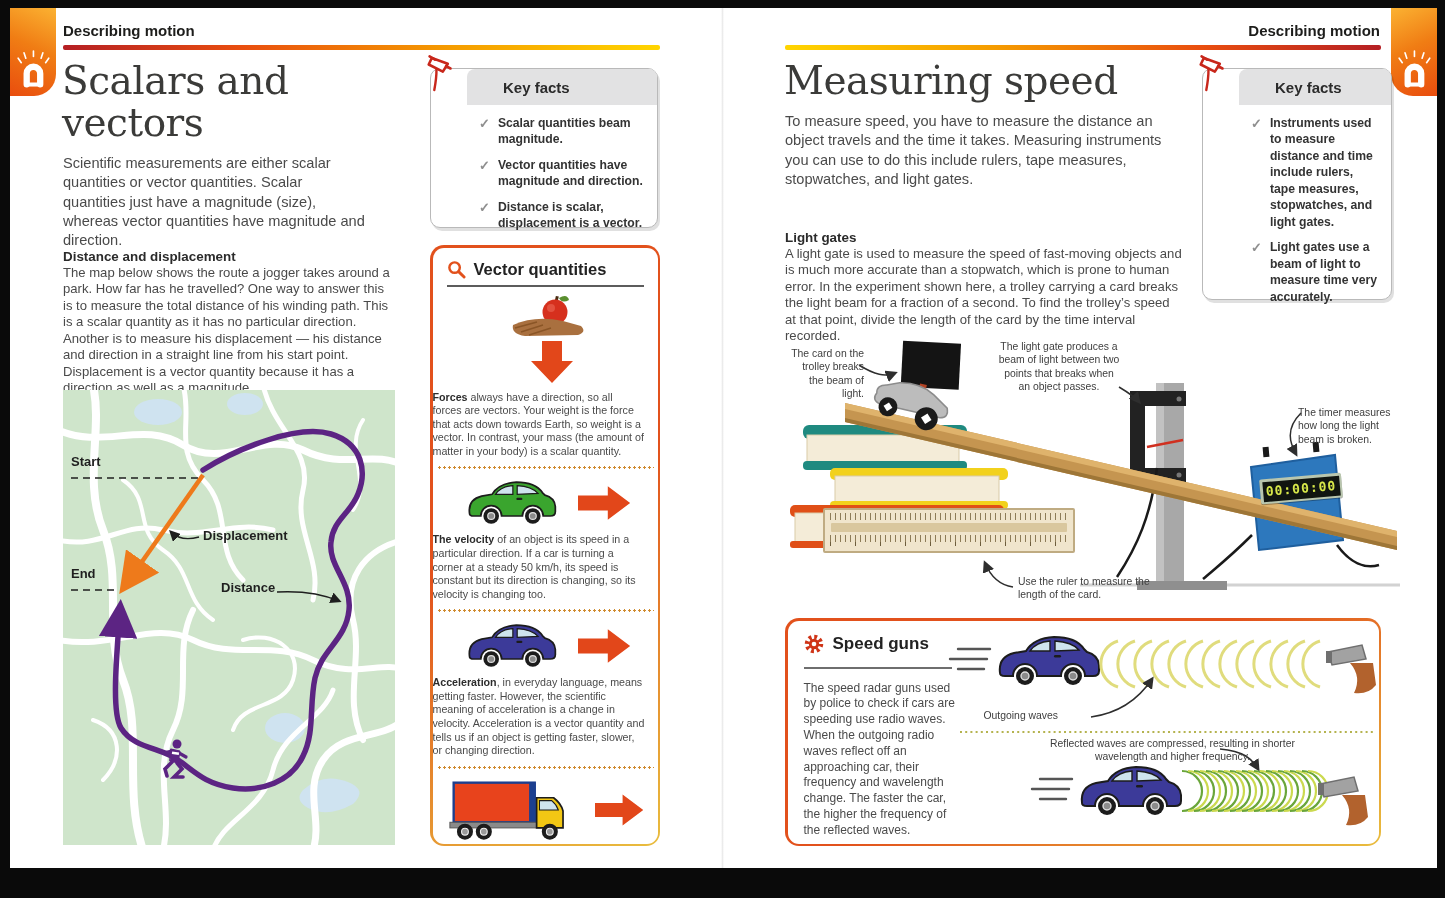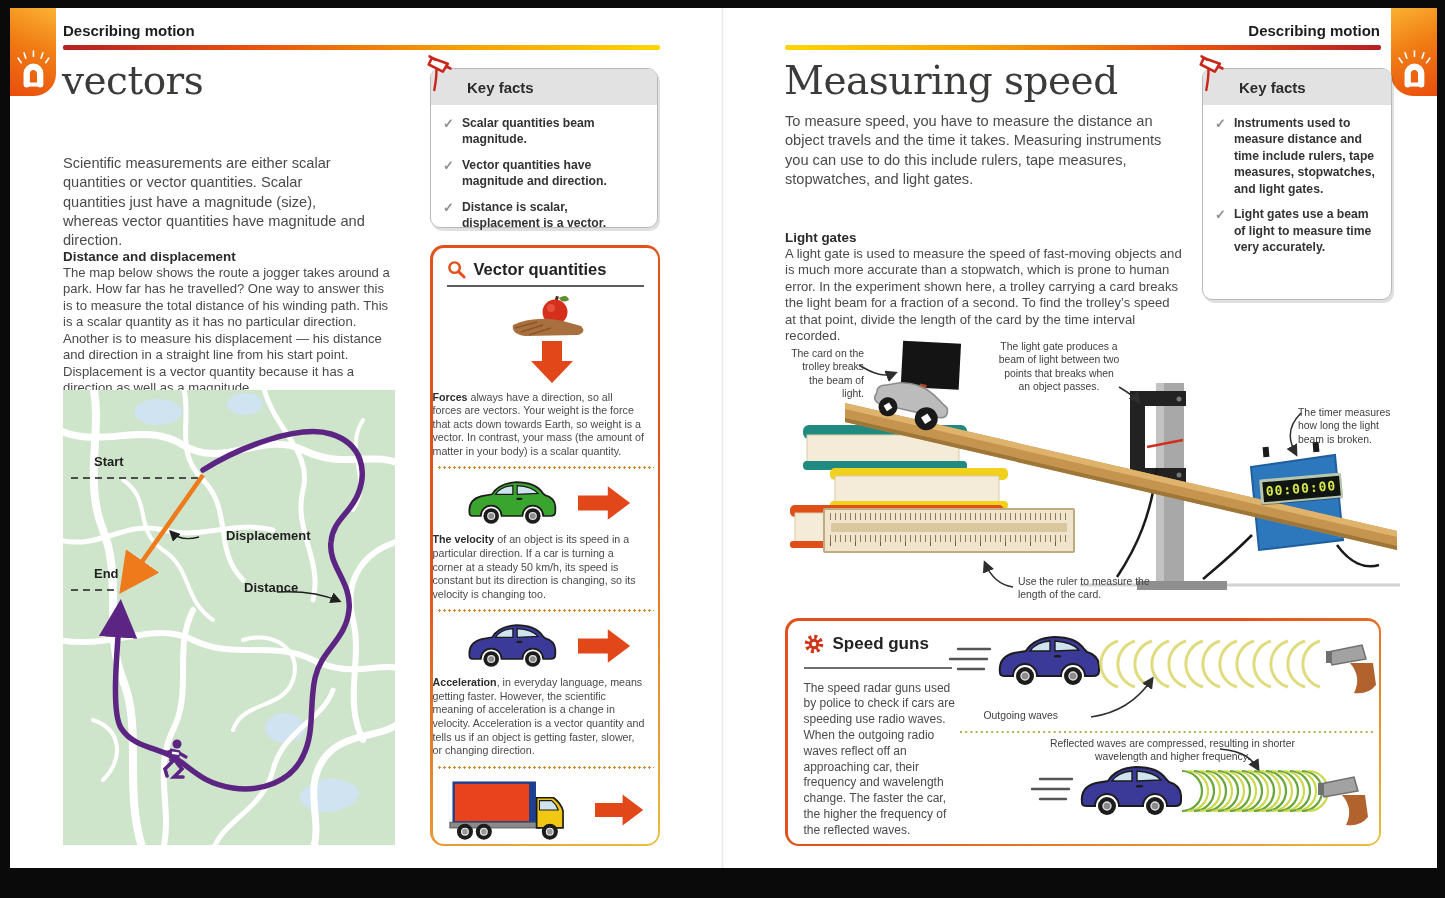--- a/index.html
+++ b/index.html
@@ -23,21 +23,21 @@
   .rule.r { background:linear-gradient(to right,#ffd500,#f59c00 35%,#e94e0f 70%,#b51f24); }
 
   .big-title { position:absolute; font-family:"DejaVu Serif", serif; font-size:39px; line-height:1.08;
                color:#3b3b39; letter-spacing:-.5px; }
   .intro { position:absolute; font-size:14.6px; line-height:1.32; color:#4a4a4a; }
   .subhead { position:absolute; font-size:13.4px; font-weight:bold; color:#2b2b2b; }
   .bodytext { position:absolute; font-size:13.1px; line-height:1.26; color:#4a4a4a; }
 
   
   .keyfacts { position:absolute; background:#fff; border:1.5px solid #b9b9b9; border-radius:10px;
-              box-shadow:2px 3px 0 rgba(0,0,0,.12); }
+              box-shadow:2px 3px 0 rgba(0,0,0,.12);padding-left:36px; }
   .kf-head { background:#e2e2e3; border-radius:8px 8px 0 0; height:36px; display:flex; align-items:center;
              padding-left:36px; font-size:15px; font-weight:bold; color:#2b2b2b; }
   .kf-pin { position:absolute; left:-8px; top:-16px; }
   .kf-items { padding:10px 12px 10px 12px; }
   .kf-item { display:flex; gap:8px; margin-bottom:9px; font-size:12.2px; font-weight:bold;
              color:#333; line-height:1.35; }
   .kf-item::before { content:"✓"; color:#8f8f8f; font-weight:bold; font-size:13px; flex:0 0 auto; }
 
   
   .gbox { position:absolute; border-radius:14px; padding:2.5px;
@@ -48,21 +48,21 @@
   .vq-title { font-size:16.5px; font-weight:bold; color:#222; }
   .vq-divider { height:2px; background:#5c5c5c; margin:0 14px 4px 14px; }
   .dots { height:3px; margin:8px 4px; background-image:radial-gradient(circle,#cf8a2e 1.1px, rgba(0,0,0,0) 1.3px);
           background-size:5px 3px; background-repeat:repeat-x; }
   .vq-row { display:flex; align-items:center; justify-content:center; gap:12px; margin:2px 0; }
   .vq-text { font-size:10.7px; line-height:1.27; color:#4a4a4a; margin:4px 13px 2px 0; }
   .vq-text b { color:#2d2d2d; }
 
   
   .map-wrap { position:absolute; left:53px; top:382px; width:332px; height:455px; }
-  .map-label { position:absolute; font-size:13px; font-weight:bold; color:#1f1f1f;margin-left:23px; }
+  .map-label { position:absolute; font-size:13px; font-weight:bold; color:#1f1f1f; }
 
   
   .anno { position:absolute; font-size:10.4px; line-height:1.28; color:#3e3e3e; }
   .timer-display { position:absolute; left:1250px; top:468px; width:82px; height:25px;
         background:#b9c6ae; padding:2.5px; transform:rotate(-5deg); border-radius:2px;
         box-shadow:0 1px 0 rgba(0,0,0,.3); }
   .timer-display .screen { width:100%; height:100%; background:#101510; color:#d7e84a;
         font-family:"DejaVu Sans Mono", monospace; font-weight:bold; font-size:13px;
         display:flex; align-items:center; justify-content:center; letter-spacing:1px; }
 
@@ -100,20 +100,21 @@
         <path d="M29,11 L31,5" stroke-width="1.8"></path>
         <path d="M34,16 L37.5,11" stroke-width="1.8"></path>
       </g>
     </svg>
   </div>
 
   <div class="running-head" style="left:53px; top:14px;">Describing motion</div>
   <div class="rule l" style="left:53px; top:37px; width:597px;"></div>
 
   <div class="big-title" style="left:52px; top:52px; width:360px;">
+    <div>Scalars and</div>
     <div>vectors</div>
   </div>
 
   <div class="intro" style="left:53px; top:146px; width:302px;">Scientific measurements are either scalar quantities or vector quantities. Scalar quantities just have a magnitude (size), whereas vector quantities have magnitude and direction.</div>
 
   <div class="subhead" style="left:53px; top:241px;">Distance and displacement</div>
   <div class="bodytext" style="left:53px; top:257px; width:334px;">The map below shows the route a jogger takes around a park. How far has he travelled? One way to answer this is to measure the total distance of his winding path. This is a scalar quantity as it has no particular direction. Another is to measure his displacement — his distance and direction in a straight line from his start point. Displacement is a vector quantity because it has a direction as well as a magnitude.</div>
 
   <div class="map-wrap">
     <svg width="332" height="455" viewBox="0 0 332 455">

